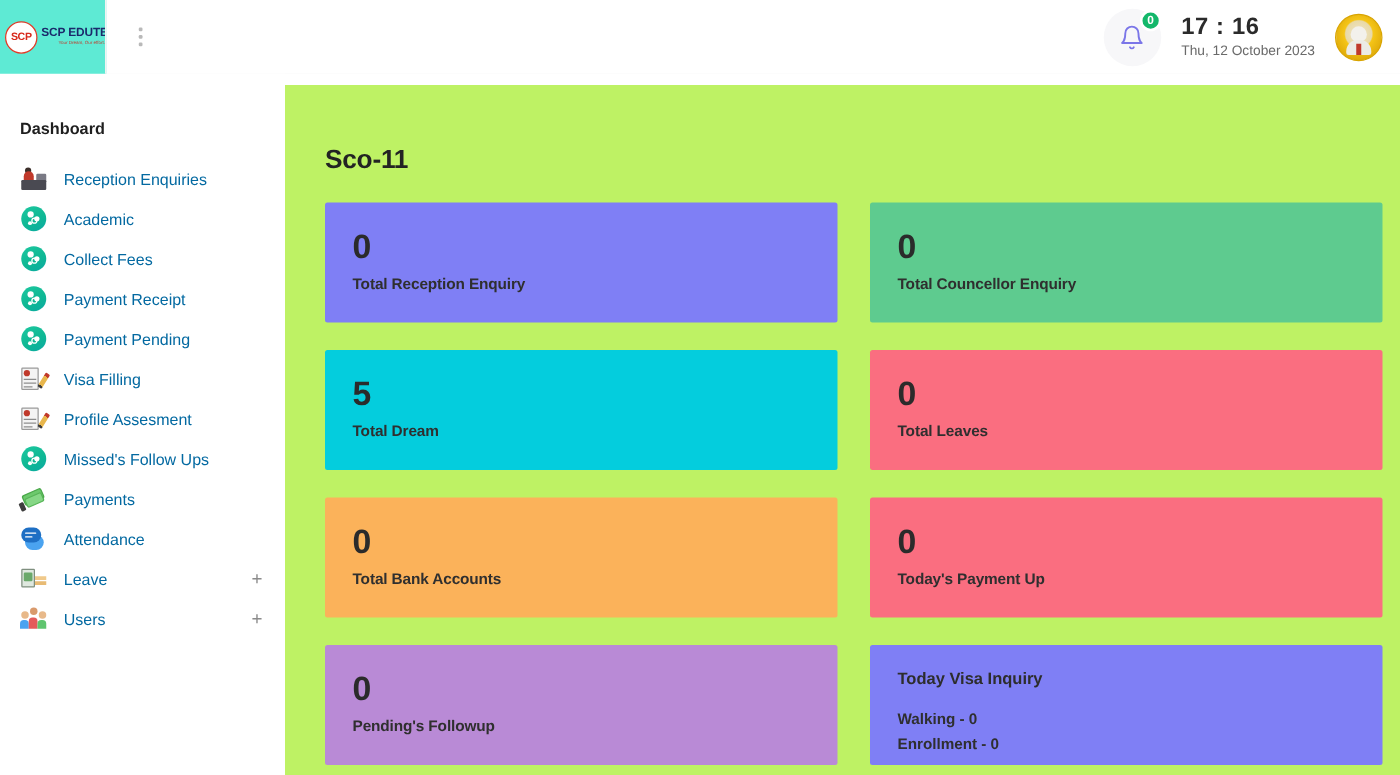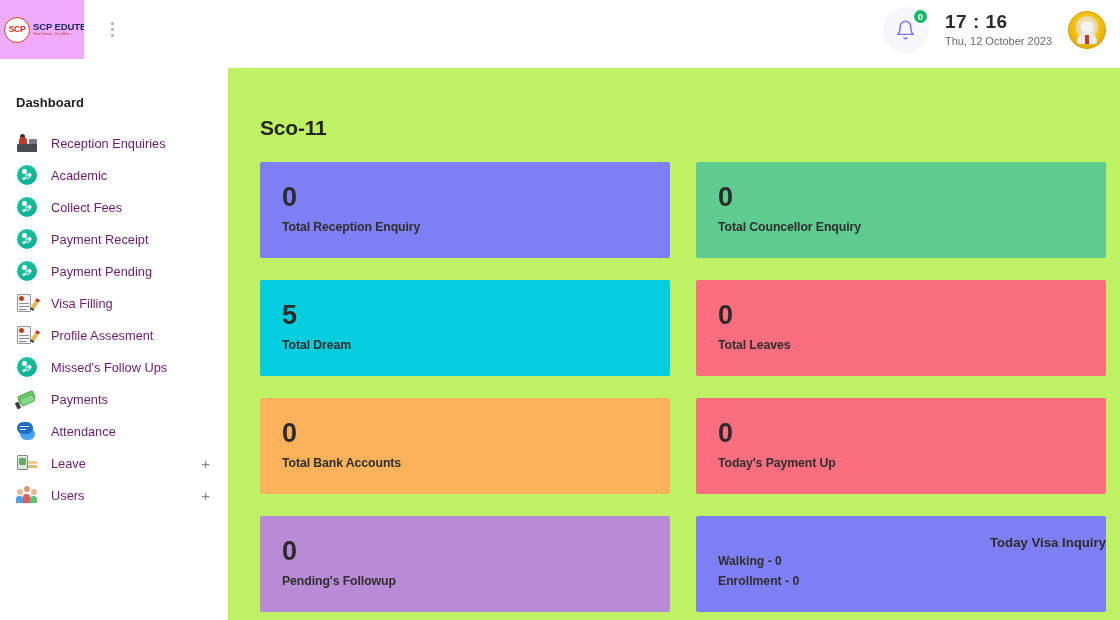--- a/index.html
+++ b/index.html
@@ -33,27 +33,28 @@
   .header-bottom-line {
     position: absolute;
     left: 85px; top: 58px;
     width: 1035px; height: 1px;
     background: #f0f0f0;
   }
 
   .logo-box {
     width: 85px;
     height: 59px;
-    background: #f0abfc;
+    background: #5eead4;
     border-right: 1px solid #f2f2f2;
     display: flex;
     align-items: center;
     padding-left: 4px;
     gap: 3px;
     overflow: hidden;
+    text-align: center;
   }
   .logo-badge {
     width: 26px; height: 26px;
     border-radius: 50%;
     background: #ffffff;
     border: 1.6px solid #e23b28;
     display: flex;
     align-items: center;
     justify-content: center;
     flex: 0 0 auto;
@@ -202,21 +203,21 @@
   .nav-icon {
     width: 21px; height: 21px;
     flex: 0 0 21px;
     display: flex;
     align-items: center;
     justify-content: center;
     position: relative;
   }
   .nav-label {
     font-size: 12.8px;
-    color: #701a75;
+    color: #0369a1;
     white-space: nowrap;
   }
   .nav-plus {
     margin-left: auto;
     font-size: 15px;
     color: #8b8b8b;
     line-height: 1;
   }
 
   
@@ -422,22 +423,21 @@
     font-weight: bold;
     color: #2f2f2f;
     margin-top: 9px;
     letter-spacing: -0.1px;
   }
   .card.visa { padding-top: 19px; }
   .card .visa-title {
     font-size: 13.2px;
     font-weight: bold;
     color: #2d2d2d;
-    margin-bottom: 4px;
-    text-align: right;
+    margin-bottom: 18px;
   }
   .card .visa-line {
     font-size: 12.2px;
     font-weight: bold;
     color: #2f2f2f;
     margin-bottom: 6px;
   }
 </style>
 </head>
 <body>

